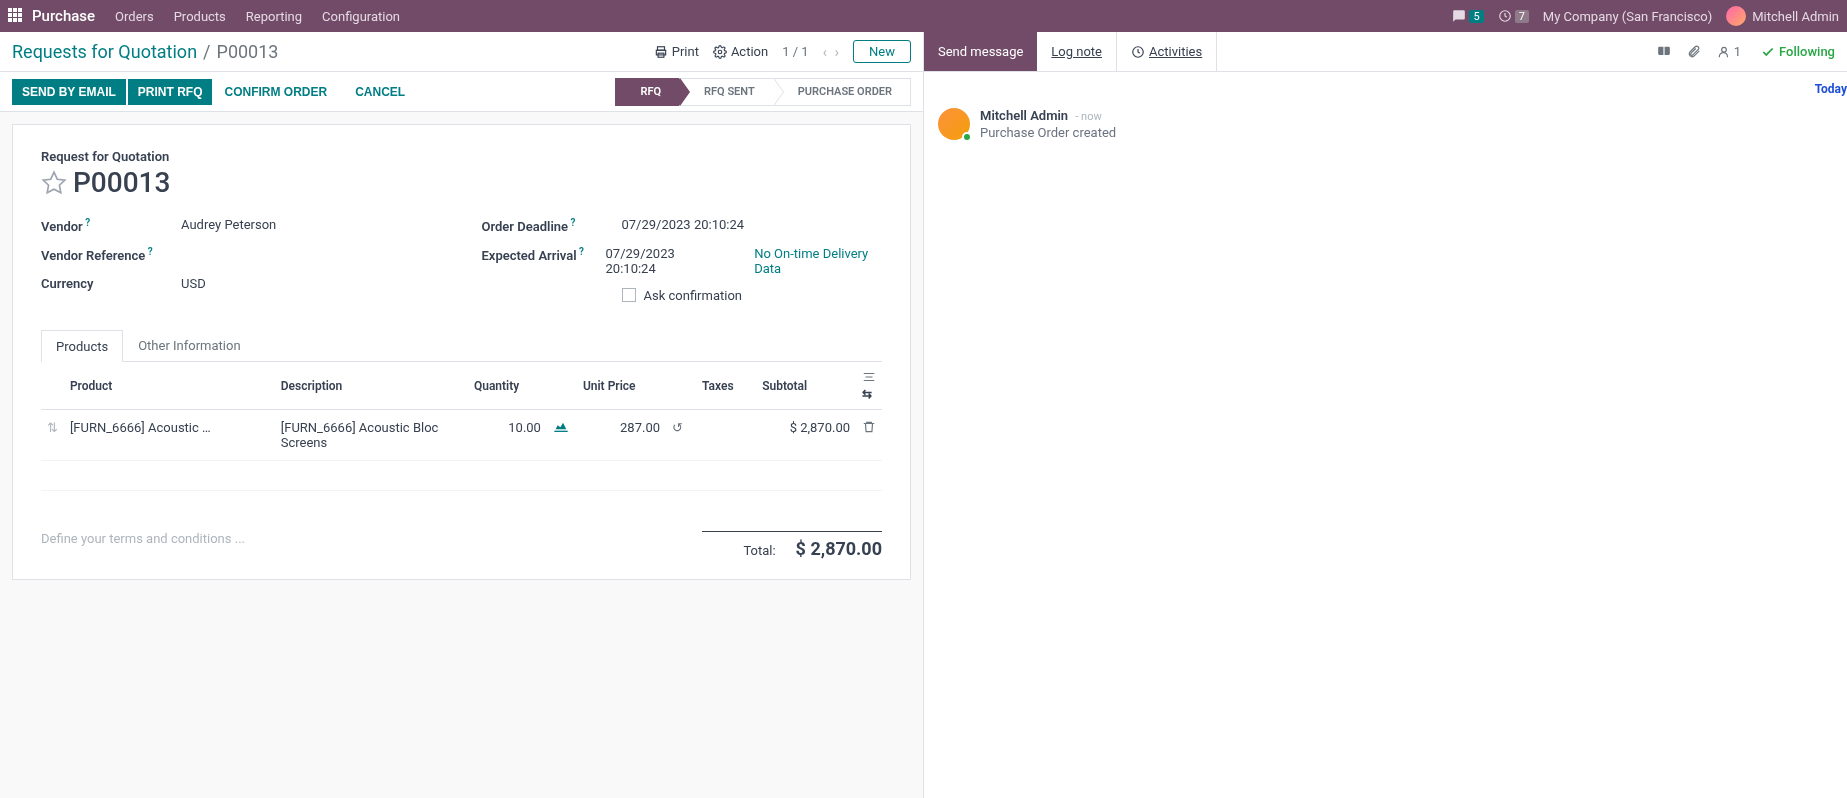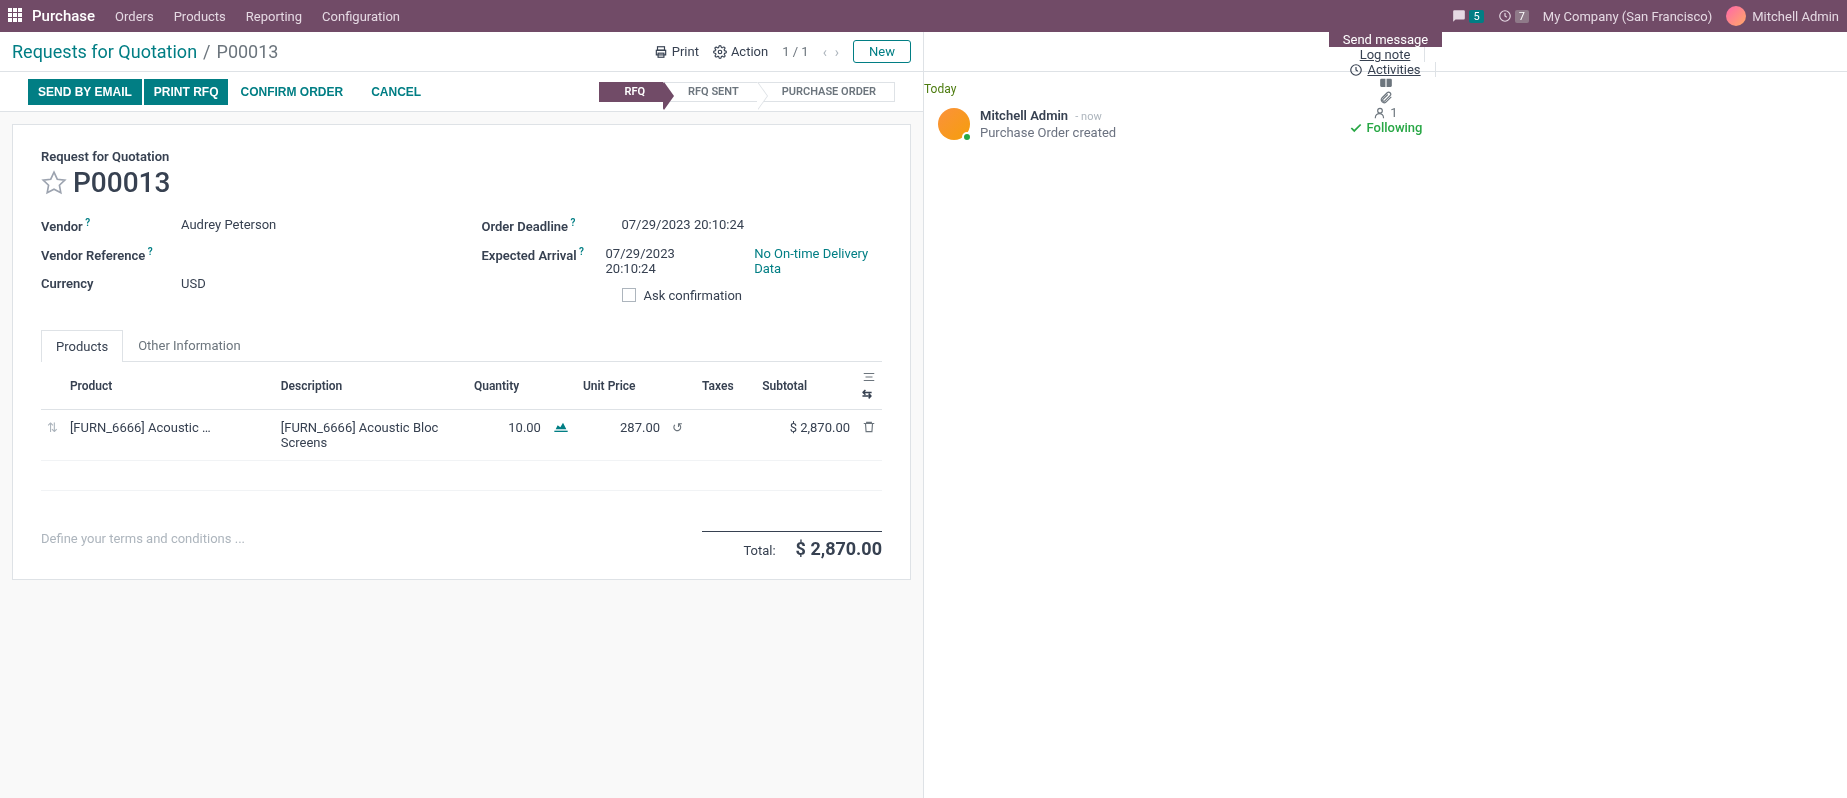--- a/index.html
+++ b/index.html
@@ -28,26 +28,26 @@
 .crumb-sep { color: #6c757d; margin: 0 6px; font-size: 18px; }
 .crumb-current { color: #6c757d; font-size: 18px; }
 .crumbbar .spacer { flex: 1; }
 .toolbar-btn { display: inline-flex; align-items: center; margin-right: 14px; color: #374151; cursor: pointer; font-size: 13px; }
 .toolbar-btn svg, .toolbar-btn .ico { margin-right: 4px; }
 .pager { color: #6c757d; margin-right: 10px; }
 .pager-arrow { color: #adb5bd; margin: 0 4px; cursor: pointer; font-size: 14px; }
 .btn-new { border: 1px solid #017e84; color: #017e84; padding: 3px 15px; border-radius: 3px; cursor: pointer; font-size: 13px; }
 
 
-.statusbar { display: flex; align-items: center; padding: 6px 28px; border-bottom: 1px solid #dee2e6; background: #fff; height:40px; }
+.statusbar { display: flex; align-items: center; padding: 6px 12px; border-bottom: 1px solid #dee2e6; background: #fff; height:40px; }
 .btn-primary { background: #017e84; color: #fff; border: none; padding: 6px 10px; font-weight: 600; font-size: 12px; cursor: pointer; margin-right: 2px; }
 .btn-outline { background: #fff; color: #017e84; border: none; padding: 6px 10px; font-weight: 600; font-size: 12px; cursor: pointer; margin-right: 8px; text-align: center; }
 .statusbar .spacer { flex: 1; }
 .chevrons { display: flex; align-items: center; height: 28px; }
-.chevron { position: relative; padding: 0 18px 0 24px; height: 20px; display: flex; align-items: center; font-size: 11px; font-weight: 600; color: #6c757d; background: #fff; border: 1px solid #dee2e6; margin-left: -1px; }
+.chevron { position: relative; padding: 0 18px 0 24px; height: 28px; display: flex; align-items: center; font-size: 11px; font-weight: 600; color: #6c757d; background: #fff; border: 1px solid #dee2e6; margin-left: -1px; }
 .chevron:after { content: ""; position: absolute; right: -10px; top: -1px; width: 0; height: 0; border-top: 14px solid transparent; border-bottom: 14px solid transparent; border-left: 10px solid #fff; z-index: 2; }
 .chevron:before { content: ""; position: absolute; right: -11px; top: -1px; width: 0; height: 0; border-top: 14px solid transparent; border-bottom: 14px solid transparent; border-left: 10px solid #dee2e6; z-index: 1; }
 .chevron.active { background: #714B67; color: #fff; border-color: #714B67; }
 .chevron.active:after { border-left-color: #714B67; }
 .chevron.active:before { border-left-color: #714B67; }
 .chevron.last:after, .chevron.last:before { display: none; }
 
 
 .sheet { margin: 12px; background: #fff; border: 1px solid #dee2e6; padding: 24px 28px 20px; }
 .form-title-row { display: flex; align-items: center; margin-bottom: 6px; }
@@ -78,30 +78,30 @@
 .row-actions a { color: #017e84; font-size: 13px; cursor: pointer; }
 
 .bottombox { display: flex; margin-top: 40px; }
 .terms { flex: 1; color: #adb5bd; font-size: 13px; }
 .totals { min-width: 180px; text-align: right; }
 .total-row { display: flex; justify-content: flex-end; align-items: baseline; gap: 20px; border-top: 1px solid #374151; padding-top: 6px; }
 .total-label { font-size: 13px; }
 .total-val { font-size: 18px; font-weight: 700; }
 
 
-.chatter-head { display: flex; align-items: center; border-bottom: 1px solid #dee2e6; height: 40px; flex-direction: column; }
+.chatter-head { display: flex; align-items: center; border-bottom: 1px solid #dee2e6; height: 40px; }
 .chatter-btn { padding: 0 14px; height: 100%; display: flex; align-items: center; font-size: 13px; cursor: pointer; color: #374151; }
 .chatter-btn.primary { background: #714B67; color: #fff; }
 .chatter-btn.bordered { border-right: 1px solid #dee2e6; text-decoration: underline; }
 .chatter-head .spacer { flex: 1; }
 .chatter-iconbtn { padding: 0 8px; color: #6c757d; cursor: pointer; display: flex; align-items: center; font-size: 13px; }
 .following { color: #28a745; font-weight: 500; display: flex; align-items: center; padding: 0 12px; }
 .following svg { margin-right: 4px; }
 
-.msg-day { text-align: left; font-weight: 400; font-size: 12px; color: #4d7c0f; padding: 10px 0 4px; }
+.msg-day { text-align: right; font-weight: 700; font-size: 12px; color: #1d4ed8; padding: 10px 0 4px; }
 .msg { display: flex; padding: 8px 14px; }
 .msg-avatar { width: 32px; height: 32px; border-radius: 50%; background: linear-gradient(135deg,#fb923c,#f59e0b); margin-right: 10px; position: relative; flex-shrink: 0; }
 .msg-avatar .dot { position: absolute; right: -2px; bottom: -2px; width: 10px; height: 10px; border-radius: 50%; background: #28a745; border: 2px solid #fff; }
 .msg-author { font-weight: 600; font-size: 13px; }
 .msg-time { color: #adb5bd; font-size: 11px; margin-left: 4px; }
 .msg-body { color: #6b7280; font-size: 13px; margin-top: 2px; }
 
 svg { display: block; }
 .ico-small { width: 14px; height: 14px; }
 </style>

